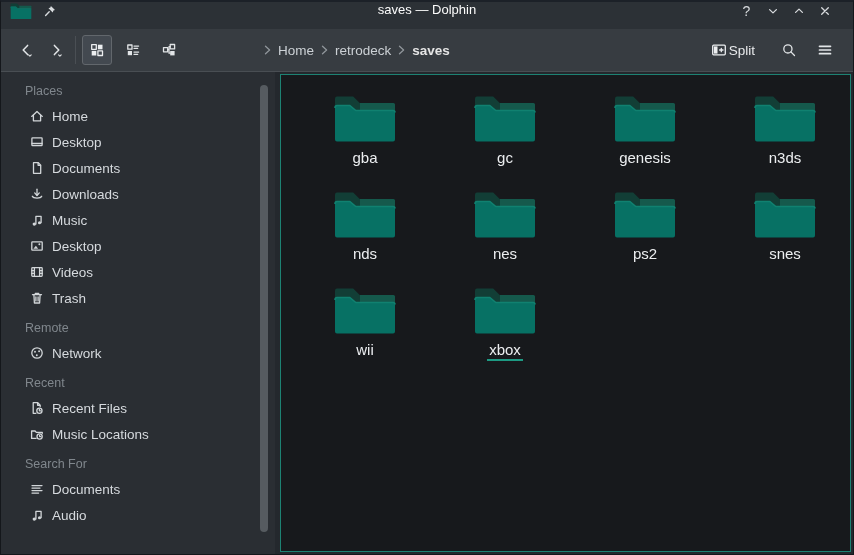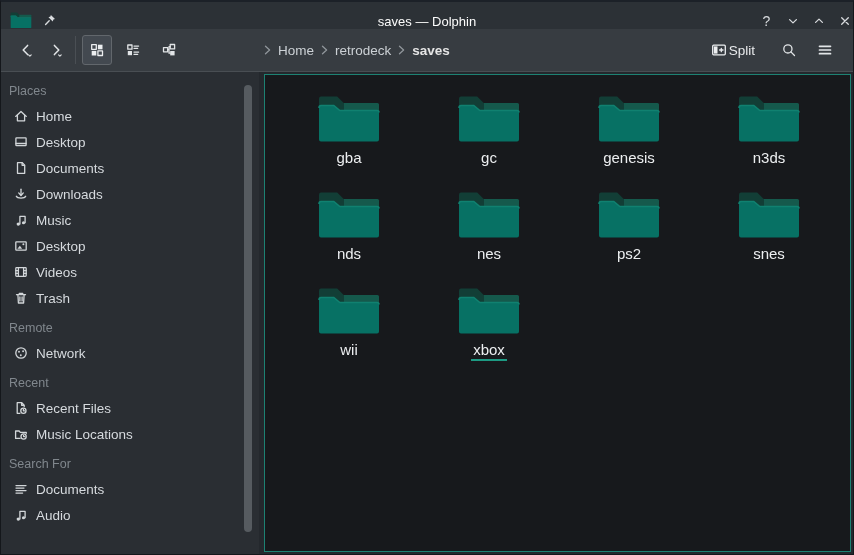--- a/index.html
+++ b/index.html
@@ -2,22 +2,22 @@
 <html><head>
 <meta charset="utf-8">
 <style>
   * { margin:0; padding:0; box-sizing:border-box; }
   html,body { width:854px; height:555px; overflow:hidden; background:#17191c;
               font-family:"Liberation Sans","DejaVu Sans",sans-serif; }
   .window { width:854px; height:555px; display:flex; flex-direction:column;
             border:1px solid #14171b; border-top:2px solid #1c2128; background:#2a2e33; }
 
   
-  .titlebar { height:27px; flex:0 0 27px; background:#2c3136; display:flex; align-items:flex-end;
-              padding:0 0 0 9px; position:relative; }
+  .titlebar { height:27px; flex:0 0 27px; background:#2c3136; display:flex; align-items:flex-start;
+              padding:0 20px 0 9px; position:relative; }
   .titlebar .app-icon { width:22px; height:18px; display:flex; align-items:center; }
   .titlebar .pin { width:18px; height:18px; margin-left:10px; display:flex; align-items:center; }
   .titlebar .title { position:absolute; left:0; right:0; text-align:center; color:#fcfcfc;
                      font-size:13px; pointer-events:none; }
   .win-btns { margin-left:auto; display:flex; align-items:center; gap:9px; z-index:2; }
   .win-btn { width:17px; height:17px; display:flex; align-items:center; justify-content:center;
              color:#d7dadd; font-size:14px; }
 
   
   .toolbar { height:43px; flex:0 0 43px; background:#373c41; border-bottom:1px solid #494e53;
@@ -31,21 +31,21 @@
   .crumb { color:#ccd1d5; }
   .crumb.current { color:#e5e5e5; font-weight:bold; }
   .crumb-sep { display:flex; align-items:center; }
   .toolbar .spacer { flex:1; }
   .split-btn { display:flex; align-items:center; gap:2px; color:#e8eaec; font-size:13.5px;
                margin-right:20px; }
   .icon-btn { width:28px; height:28px; display:flex; align-items:center; justify-content:center; }
   .menu-btn { margin-left:8px; }
 
   
-  .content { flex:1; position:relative; background:#24282d; display:flex; }
+  .content { flex:1; position:relative; background:#24282d; display:flex;margin-left:16px; }
   .sidebar { width:258px; height:100%; background:#2a2e33; position:relative; overflow:hidden;
              padding-top:2px; }
   .section-title { color:#80878d; font-size:12.5px; margin:10px 0 5px 8px; }
   .side-item { height:26px; display:flex; align-items:center; padding-left:12px; color:#d6dade;
                font-size:13.5px; }
   .side-item .icn { width:16px; height:16px; margin-right:7px; display:flex; align-items:center; }
   .side-scrollbar { position:absolute; right:7px; top:13px; width:8px; height:447px;
                     border-radius:4px; background:#565b60; }
 
   

